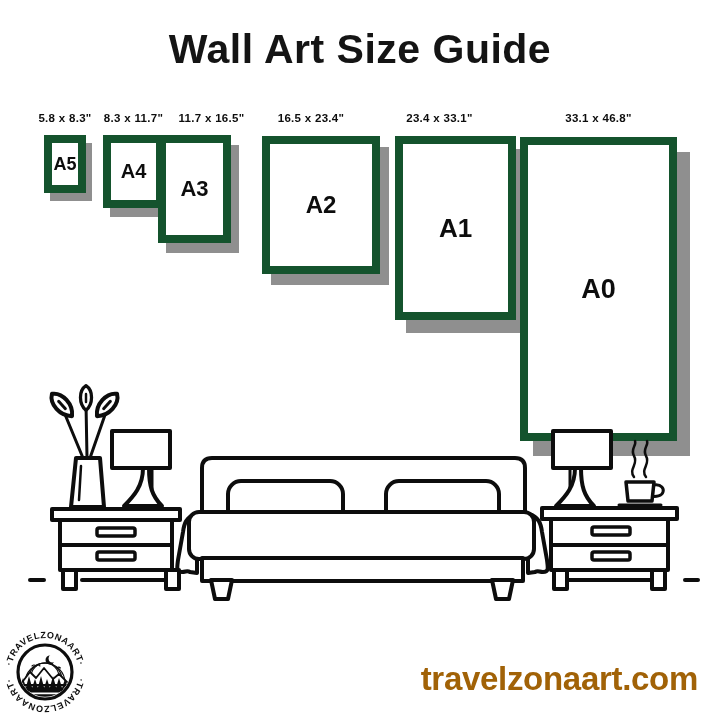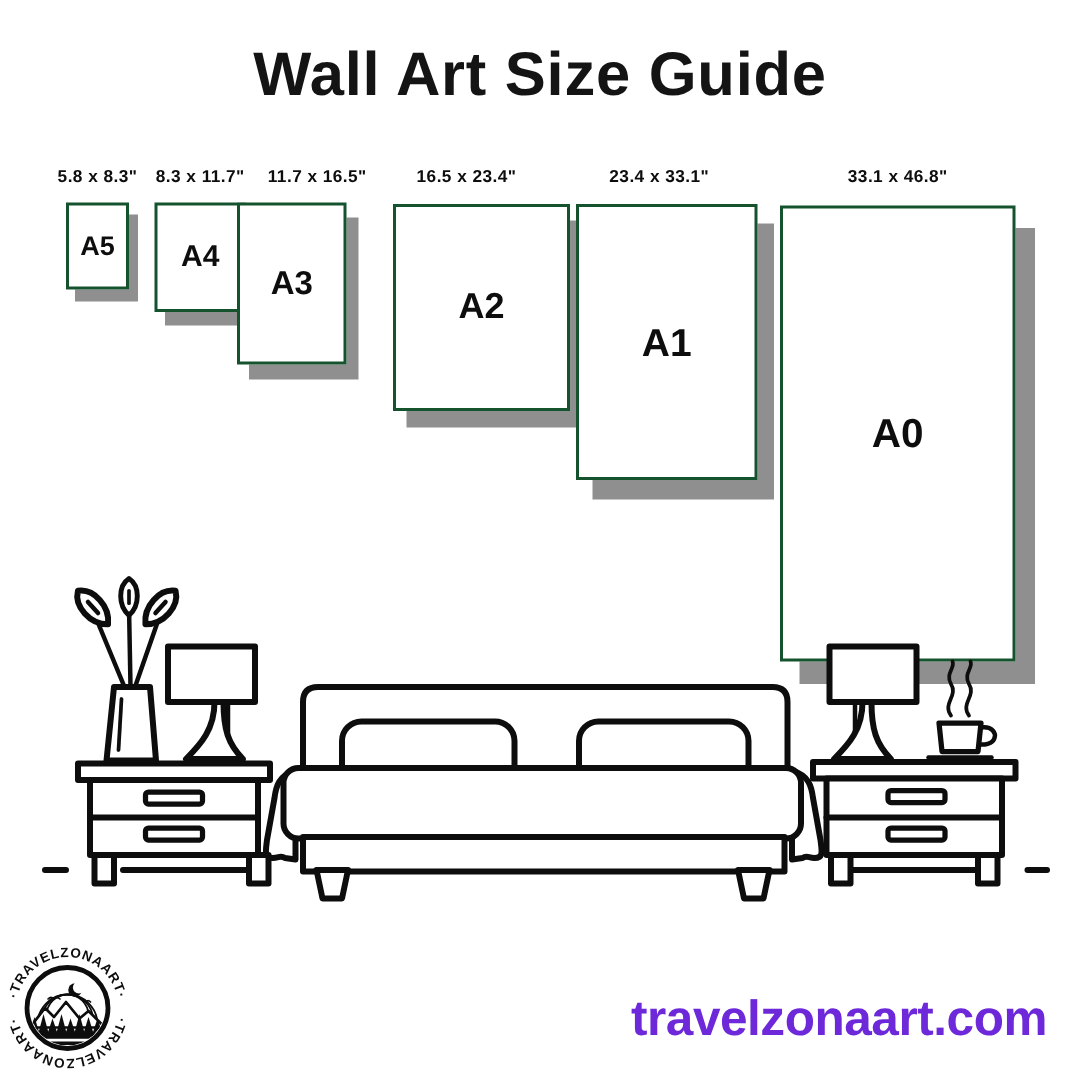--- a/index.html
+++ b/index.html
@@ -11,28 +11,28 @@
   .title{
     position:absolute;left:0;top:26px;width:720px;text-align:center;
     font-size:41px;font-weight:800;letter-spacing:0.5px;color:#141414;
   }
   .dims-label{
     position:absolute;top:112px;transform:translateX(-50%);
     font-size:11.5px;font-weight:bold;letter-spacing:0.3px;white-space:nowrap;color:#0d0d0d;
   }
   .frame-box{
     position:absolute;box-sizing:border-box;background:#ffffff;
-    border:2px solid #14532d;display:flex;align-items:center;justify-content:center;
+    border:8px solid #14532d;display:flex;align-items:center;justify-content:center;
     font-weight:bold;color:#0d0d0d;
   }
   .scene{position:absolute;left:0;top:382px;}
   .logo{position:absolute;left:2px;top:627px;}
   .website{
     position:absolute;right:22px;top:660px;
-    font-size:33px;font-weight:800;letter-spacing:-0.3px;color:#6d28d9;
+    font-size:33px;font-weight:800;letter-spacing:-0.3px;color:#a16207;
   }
   
   .s4{stroke:#0d0d0d;stroke-width:4;fill:#ffffff;stroke-linejoin:round;}
   .s35{stroke:#0d0d0d;stroke-width:3.5;fill:#ffffff;stroke-linejoin:round;}
   .ln4{stroke:#0d0d0d;stroke-width:4;fill:none;stroke-linecap:round;}
   .ln3{stroke:#0d0d0d;stroke-width:3;fill:none;stroke-linecap:round;}
   .ln25{stroke:#0d0d0d;stroke-width:2.5;fill:none;stroke-linecap:round;}
   .blk{fill:#0d0d0d;stroke:none;}
   .thin{stroke:#0d0d0d;fill:none;stroke-linecap:round;}
   .logo-arc{font-family:"Liberation Sans",sans-serif;font-size:9px;font-weight:bold;letter-spacing:0.6px;fill:#0d0d0d;}
@@ -47,21 +47,21 @@
   <div id="frames">
       <div class="dims-label" style="left: 65px;">5.8 x 8.3"</div>
       <div class="frame-box" style="left: 44px; top: 135px; width: 42px; height: 58px; font-size: 18px; box-shadow: rgb(143, 143, 143) 6px 8px 0px;">A5</div>
       <div class="dims-label" style="left: 133.5px;">8.3 x 11.7"</div>
       <div class="frame-box" style="left: 103px; top: 135px; width: 61px; height: 73px; font-size: 20px; box-shadow: rgb(143, 143, 143) 7px 9px 0px;">A4</div>
       <div class="dims-label" style="left: 211.5px;">11.7 x 16.5"</div>
       <div class="frame-box" style="left: 158px; top: 135px; width: 73px; height: 108px; font-size: 22px; box-shadow: rgb(143, 143, 143) 8px 10px 0px;">A3</div>
       <div class="dims-label" style="left: 311px;">16.5 x 23.4"</div>
       <div class="frame-box" style="left: 262px; top: 136px; width: 118px; height: 138px; font-size: 24px; box-shadow: rgb(143, 143, 143) 9px 11px 0px;">A2</div>
       <div class="dims-label" style="left: 439.5px;">23.4 x 33.1"</div>
-      <div class="frame-box" style="left: 384px; top: 136px; width: 121px; height: 184px; font-size: 26px; box-shadow: rgb(143, 143, 143) 11px 13px 0px;">A1</div>
+      <div class="frame-box" style="left: 395px; top: 136px; width: 121px; height: 184px; font-size: 26px; box-shadow: rgb(143, 143, 143) 11px 13px 0px;">A1</div>
       <div class="dims-label" style="left: 598.5px;">33.1 x 46.8"</div>
       <div class="frame-box" style="left: 520px; top: 137px; width: 157px; height: 304px; font-size: 27px; box-shadow: rgb(143, 143, 143) 13px 15px 0px;">A0</div>
     </div>
 
   <svg class="scene" width="720" height="225" viewBox="0 0 720 225">
 
     <g>
       <path class="ln4" d="M30,198 L44,198"></path>
       <path class="ln4" d="M82,198 L168,198"></path>
       <path class="ln4" d="M562,198 L650,198"></path>

